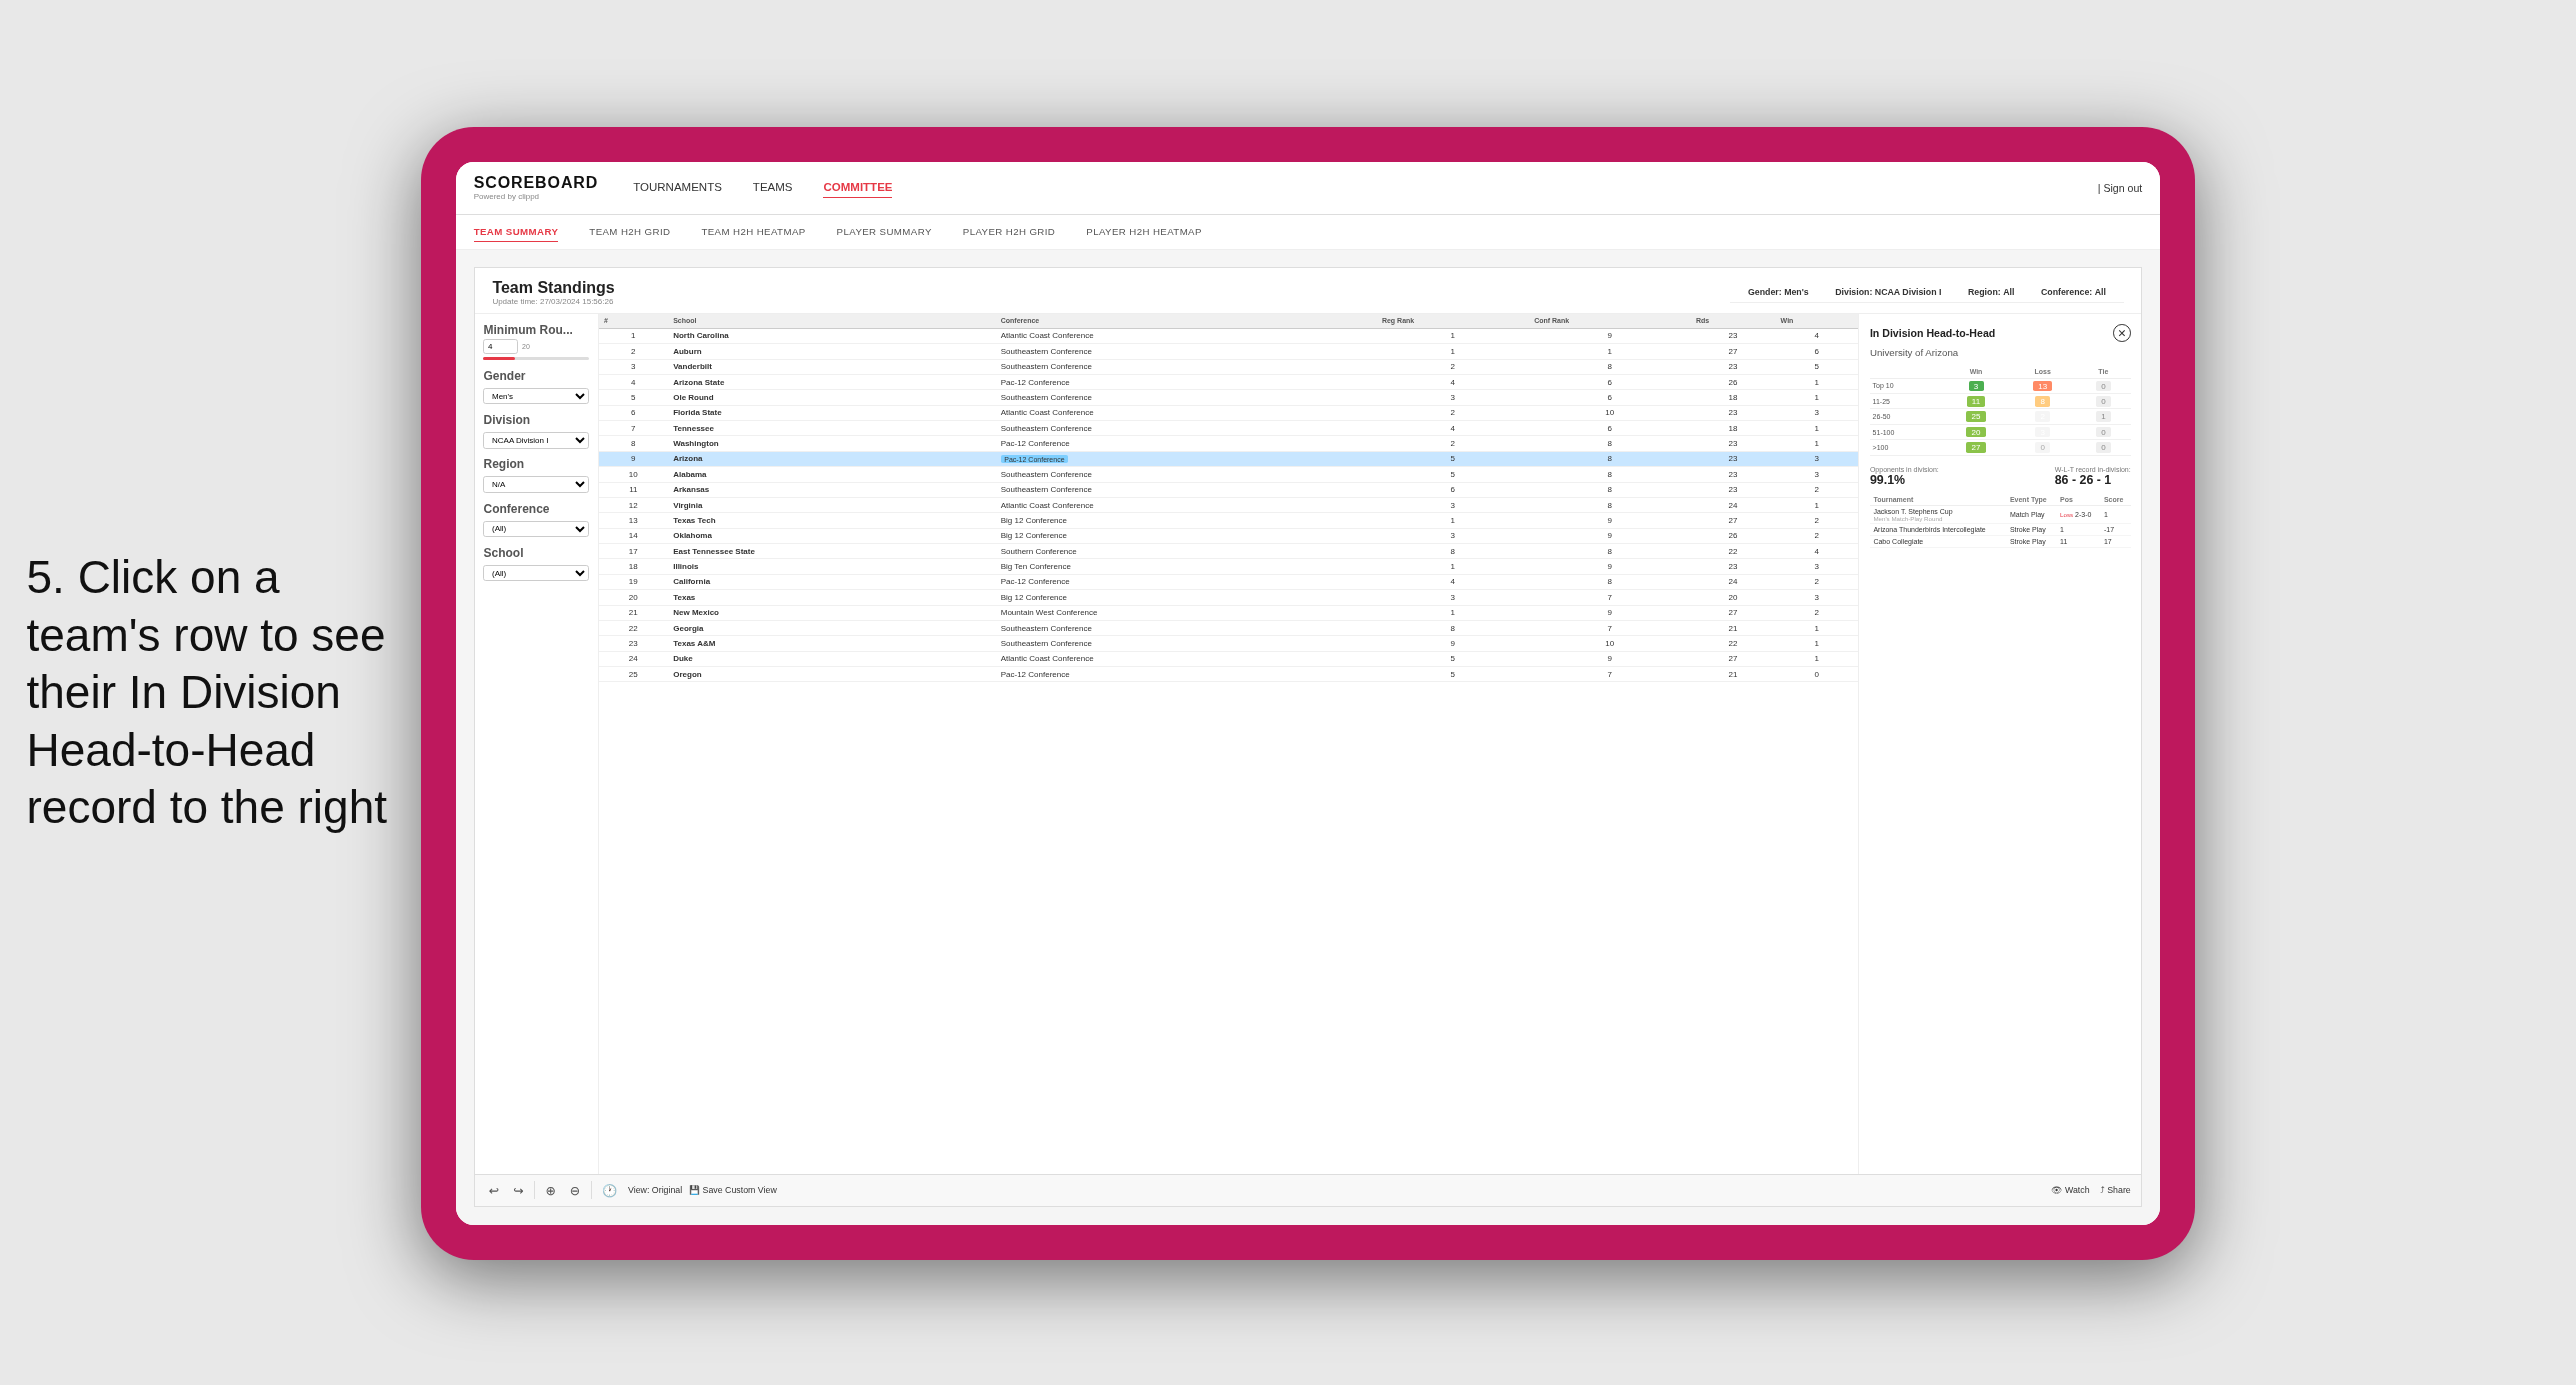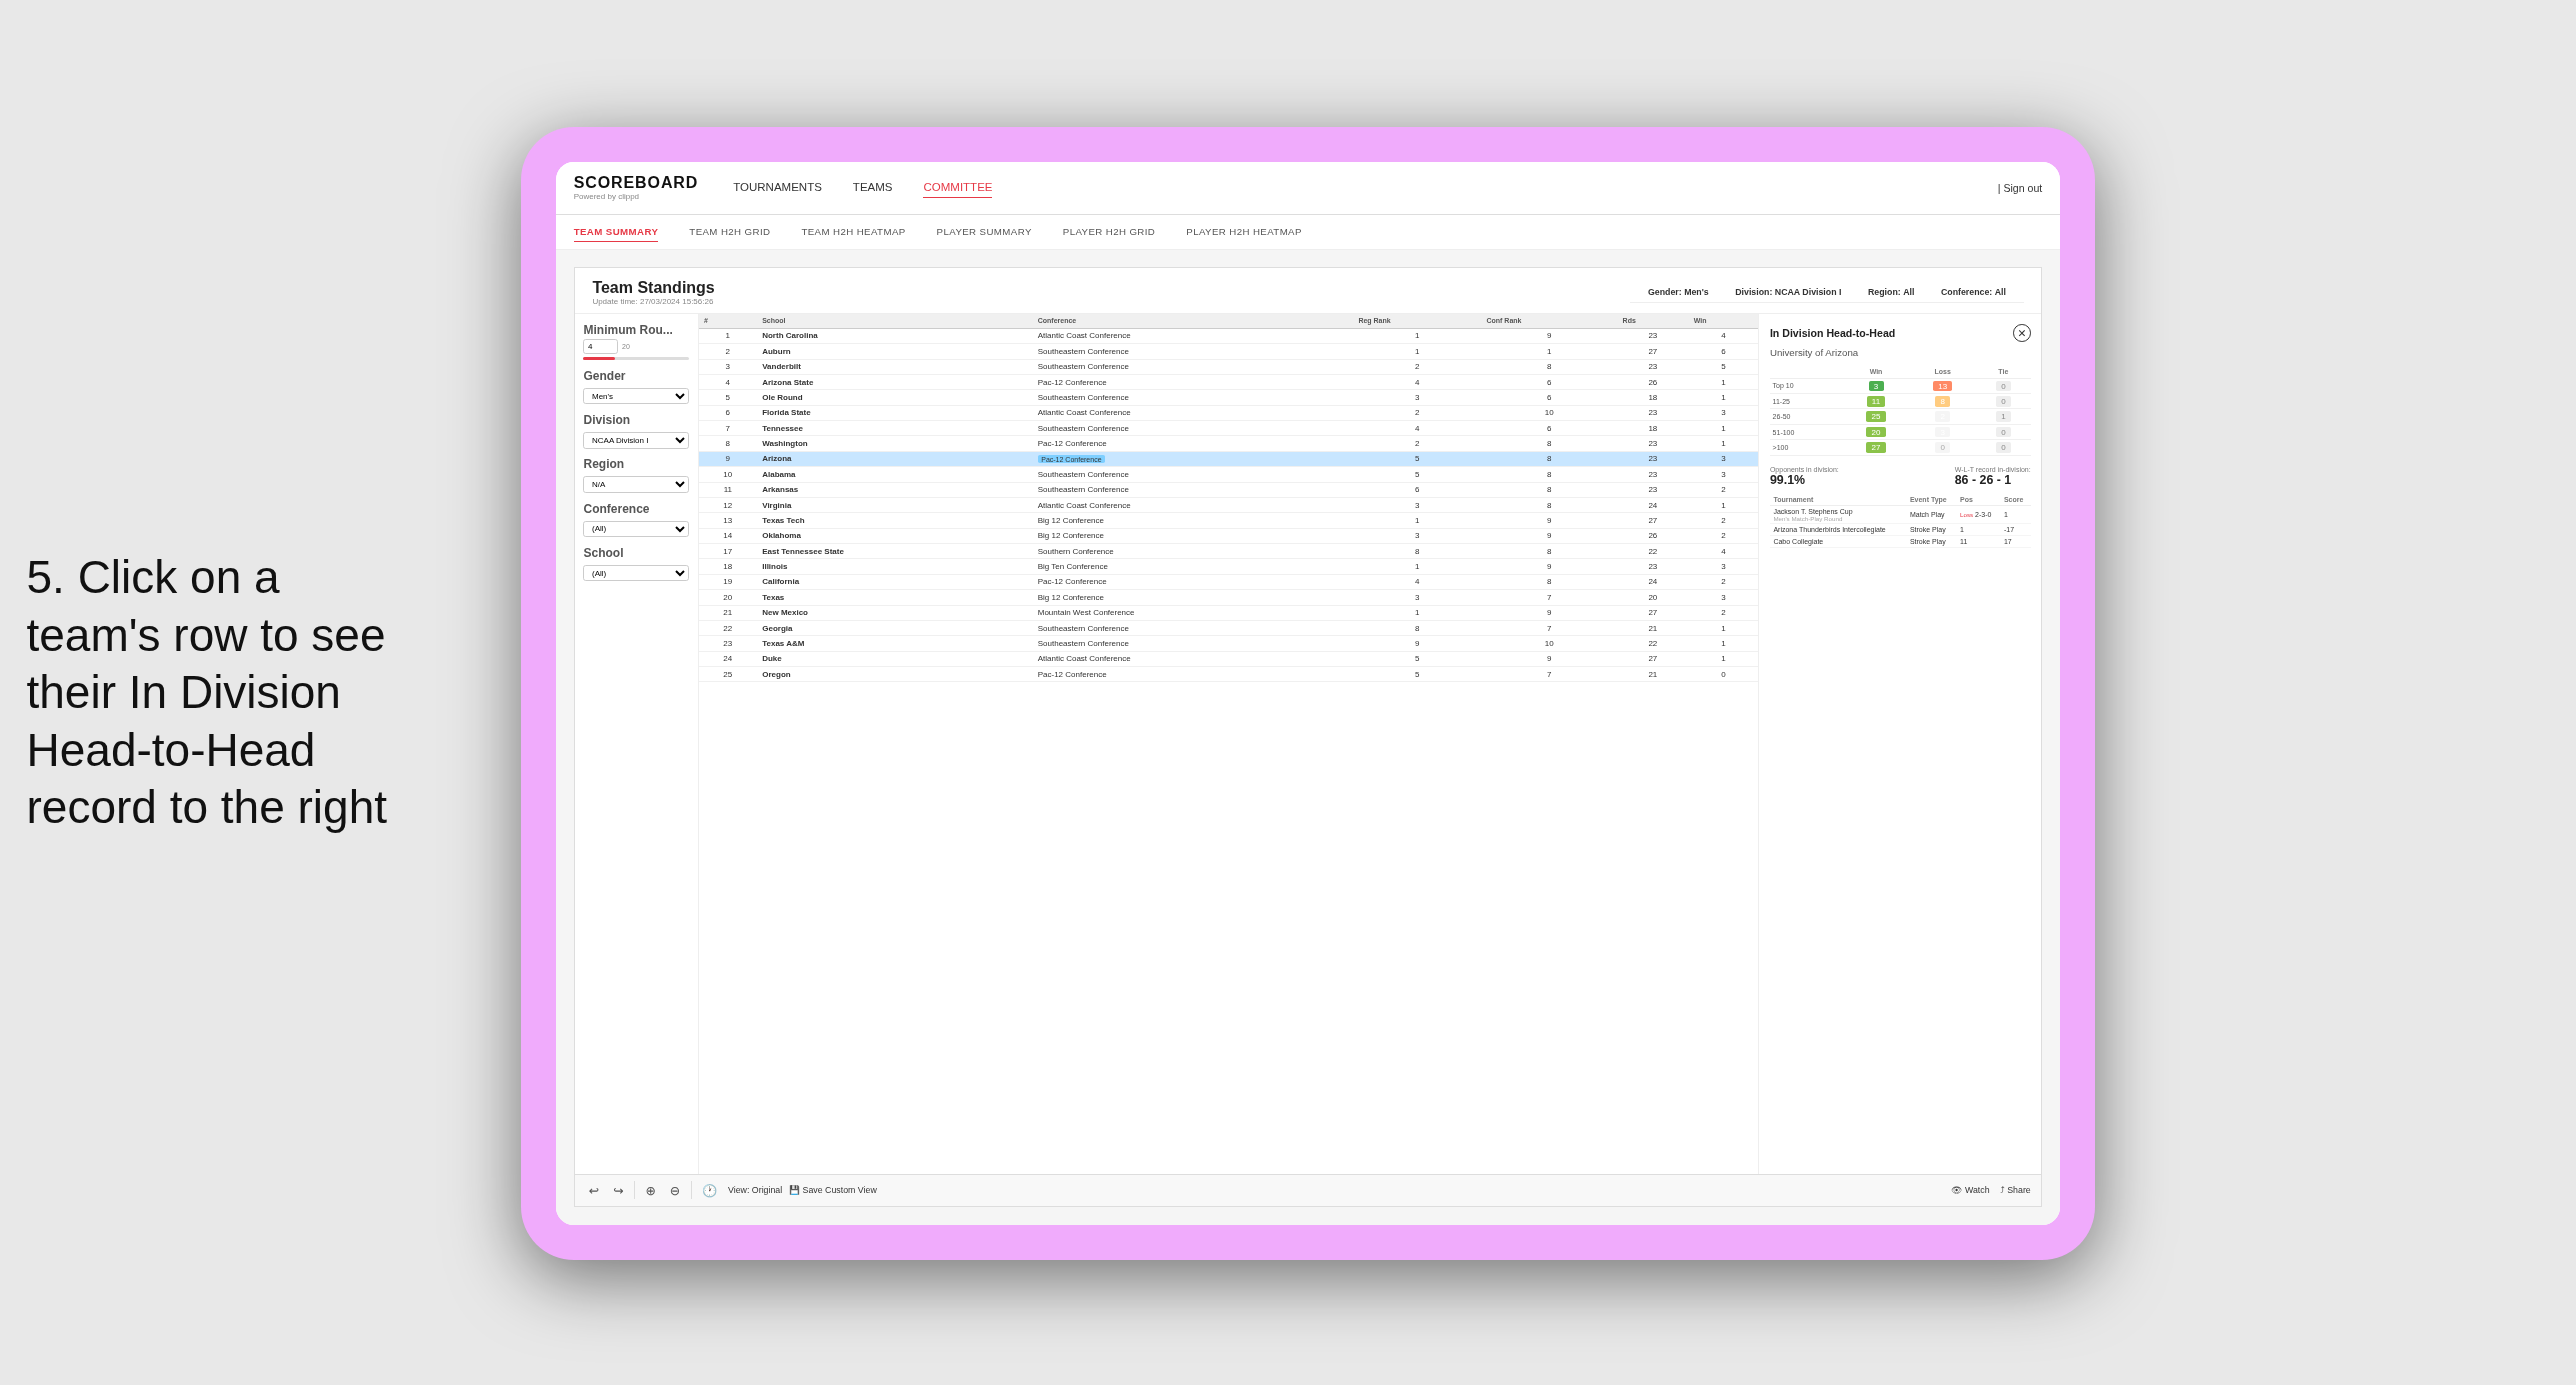--- a/index.html
+++ b/index.html
@@ -9,23 +9,23 @@
       width: 2576px;
       height: 1386px;
       display: flex;
       align-items: center;
       justify-content: center;
       position: relative;
     }
 
     
     .tablet-frame {
-      width: 1574px;
+      width: 1774px;
       height: 1133px;
-      background: #f0abfc;
+      background: #be185d;
       border-radius: 53px;
       padding: 35px;
       box-shadow: 0 17.7px 71px rgba(0,0,0,0.5);
       position: relative;
       margin-left: 40px;
     }
     .tablet-screen {
       width: 100%;
       height: 100%;
       background: #fff;
@@ -81,21 +81,21 @@
     .nav-item {
       font-size: 11.5px;
       color: #333;
       cursor: pointer;
       padding: 4.4px 0;
       text-decoration: none;
     }
     .nav-item.active {
       color: #e63946;
       border-bottom: 1.8px solid #e63946;
-      font-weight: 400;
+      font-weight: 700;
     }
     .nav-right {
       font-size: 10.6px;
       color: #333;
     }
 
     
     .sub-nav {
       background: #fff;
       border-bottom: 1.8px solid #eee;

